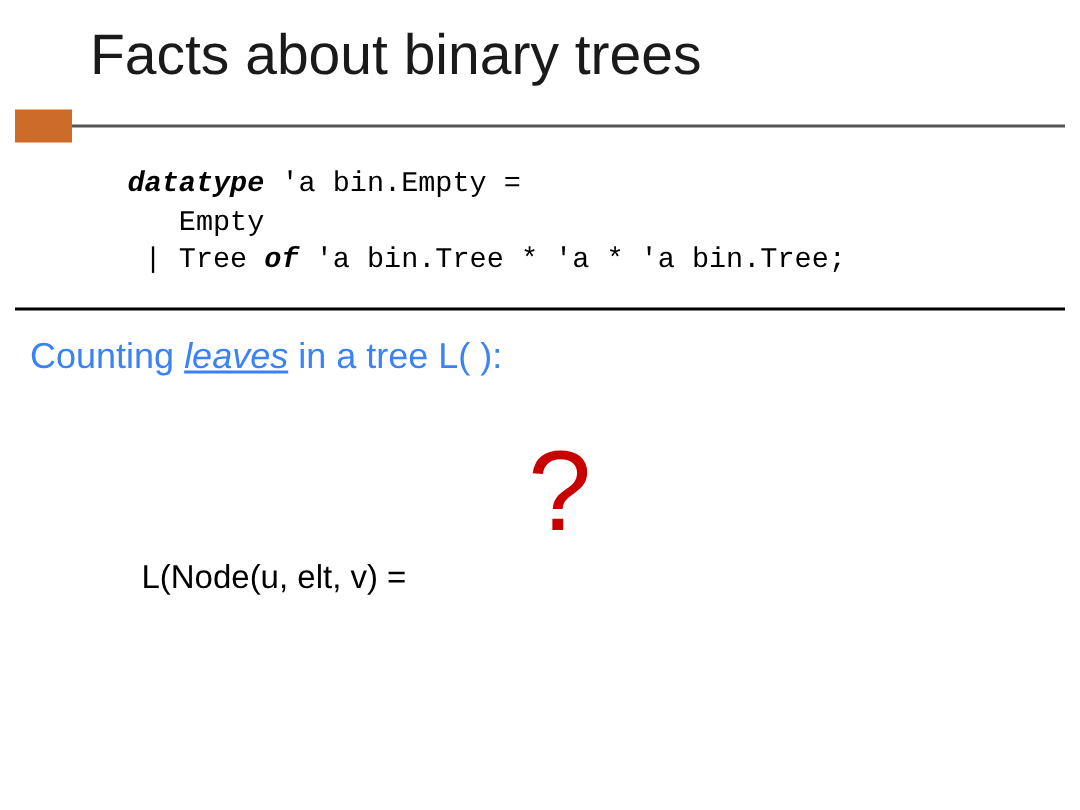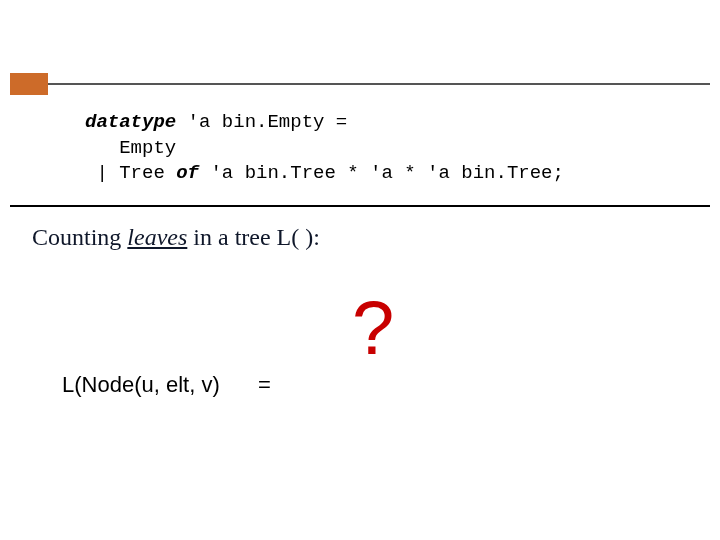--- a/index.html
+++ b/index.html
@@ -59,58 +59,58 @@
   .divider {
     position: absolute;
     left: 10px;
     top: 205px;
     width: 700px;
     height: 1.5px;
     background: #000;
   }
   .subtitle {
     position: absolute;
-    left: 32px;
+    left: 20px;
     top: 224px;
     font-size: 24px;
-    color: #0f172a;
-    font-family: Liberation Serif, serif;
+    color: #3b82f6;
   }
   .subtitle .emph {
     font-style: italic;
     text-decoration: underline;
   }
   .eqrow {
     position: absolute;
     font-size: 22px;
     color: #000;
     left: 62px;
   }
   .eqrow .lhs { display: inline-block; }
   .eqrow .eq  { display: inline-block; padding-left: 6px; }
   .row1 { top: 270px; }
   .row2 { top: 320px; }
   .row3 { top: 372px; }
   .row1 .lhs { width: 190px; }
-  .row3 .lhs { width: 190px; }
+  .row3 .lhs { width: 190px; text-align: right; }
   .qmark {
     position: absolute;
     left: 352px;
     top: 284px;
     font-size: 76px;
     font-weight: 400;
     color: #C80000;
     font-family: Arial, Helvetica, sans-serif;
   }
 </style>
 </head>
 <body>
 
 <div class="slide">
 
+  <div class="title">Facts about binary trees</div>
 
   <div class="accent-block"></div>
   <div class="rule-line"></div>
 
   <div class="code-block"><span class="code-kw">datatype</span><span> 'a bin.Empty =</span>
 <span>   Empty</span>
 <span> | Tree </span><span class="code-kw">of</span><span> 'a bin.Tree * 'a * 'a bin.Tree;</span></div>
 
   <div class="divider"></div>
 

